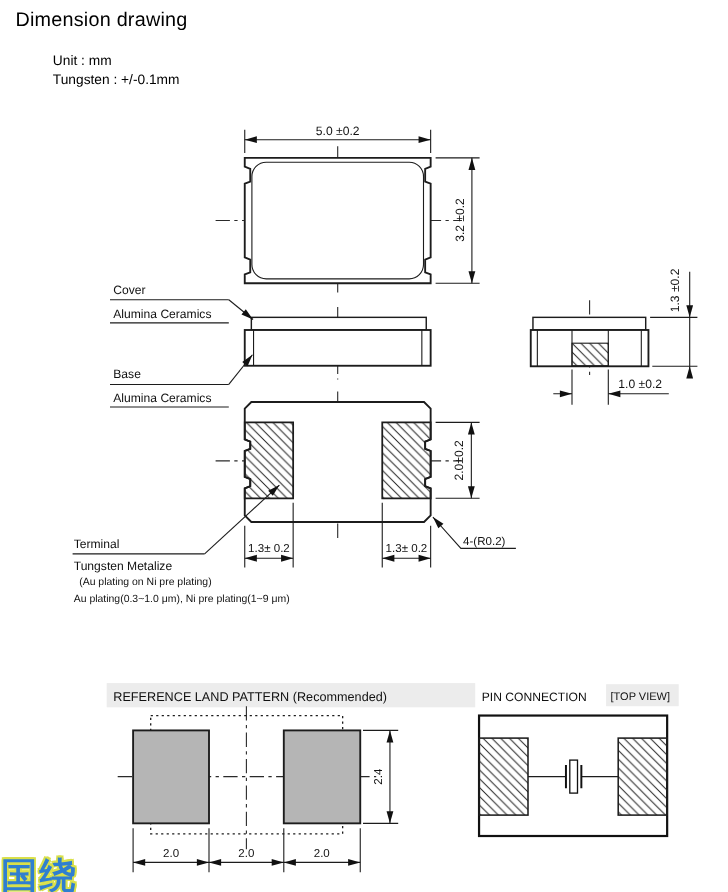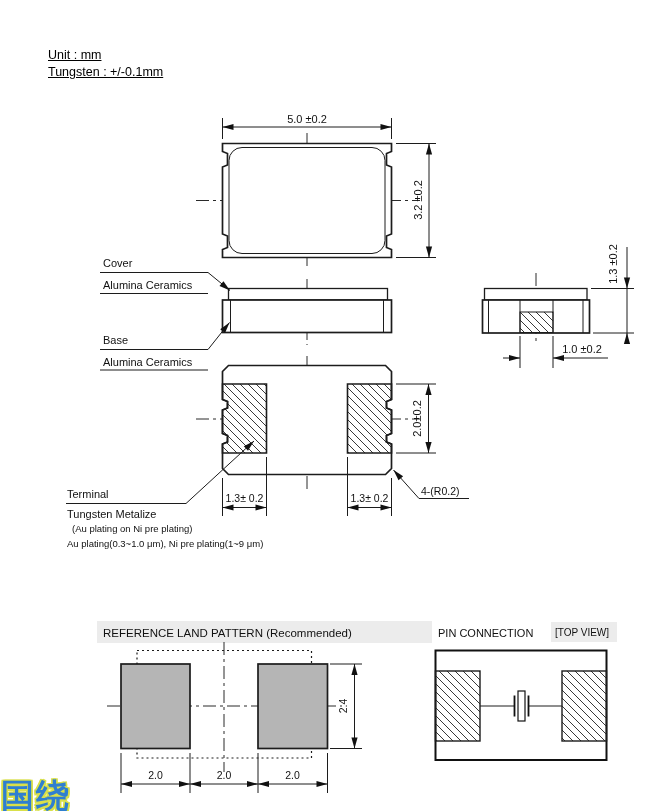--- a/index.html
+++ b/index.html
@@ -1,21 +1,21 @@
 <!DOCTYPE html>
 <html><head>
 <meta charset="utf-8">
 <style>
   html,body{margin:0;padding:0;background:#fff;}
   .page{
     position:relative;width:662px;height:811px;background:#ffffff;overflow:hidden;
     font-family:"Liberation Sans",sans-serif;color:#000;
   }
   .hdr-title{position:absolute;left:14px;top:8px;font-size:18px;font-weight:500;letter-spacing:.2px;}
-  .hdr-sub{position:absolute;left:48px;font-size:12.5px;text-decoration:underline;}
+  .hdr-sub{position:absolute;left:48px;font-size:12.5px;}
   #hdr-unit{top:48px;}
   #hdr-tol{top:65px;}
   svg.drawing{position:absolute;left:0;top:0;}
   svg text{fill:#111;font-family:"Liberation Sans",sans-serif;}
   .ln{stroke:#1c1c1c;stroke-width:1.3;fill:none;}
   .lnthick{stroke:#1c1c1c;stroke-width:1.7;fill:none;}
   .lnthin{stroke:#1c1c1c;stroke-width:1;fill:none;}
   .part{fill:#ffffff;}
   .cl{stroke:#2a2a2a;stroke-width:1;fill:none;stroke-dasharray:13 4 3 4;}
   .dotted{stroke:#1c1c1c;stroke-width:1.2;fill:none;stroke-dasharray:2 3;}
@@ -33,20 +33,21 @@
     letter-spacing:2px;line-height:1;
     text-shadow:-1.5px 0 #d9e04a,1.5px 0 #d9e04a,0 -1.5px #d9e04a,0 1.5px #d9e04a,
                 -1.5px -1.5px #d9e04a,1.5px 1.5px #d9e04a,1.5px -1.5px #d9e04a,-1.5px 1.5px #d9e04a;
   }
 </style>
 </head>
 <body>
 
 <div class="page">
 
+  <div class="hdr-title">Dimension drawing</div>
   <div class="hdr-sub" id="hdr-unit">Unit : mm</div>
   <div class="hdr-sub" id="hdr-tol">Tungsten : +/-0.1mm</div>
 
   <svg class="drawing" width="662" height="811" viewBox="0 0 662 811">
     <defs>
       <pattern id="hatch" width="8" height="8" patternUnits="userSpaceOnUse">
         <path d="M0,0 l8,8 M4,-4 l8,8 M-4,4 l8,8" stroke="#222" stroke-width="0.9"></path>
       </pattern>
       <marker id="arr" markerUnits="userSpaceOnUse" markerWidth="14" markerHeight="10" refX="12" refY="5" orient="auto-start-reverse">
         <path d="M12,5 L1,1.9 L1,8.1 Z" fill="#111"></path>

